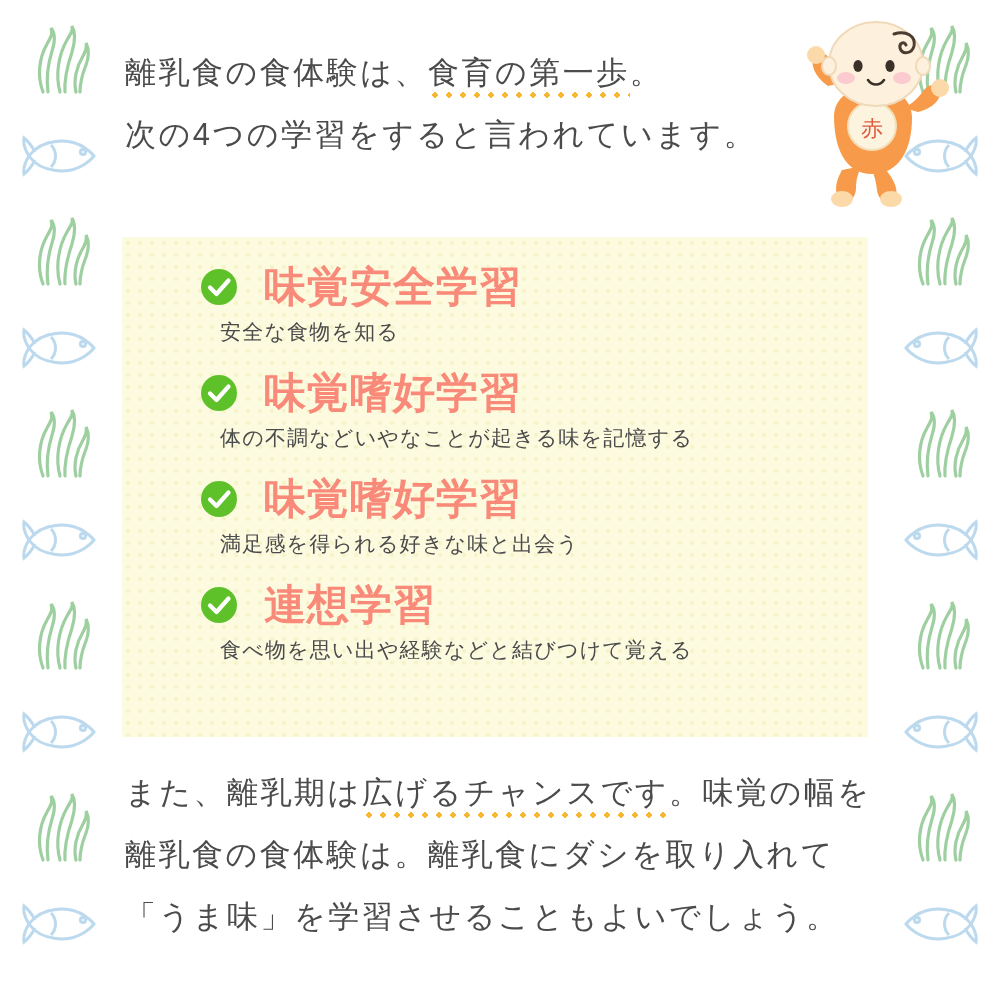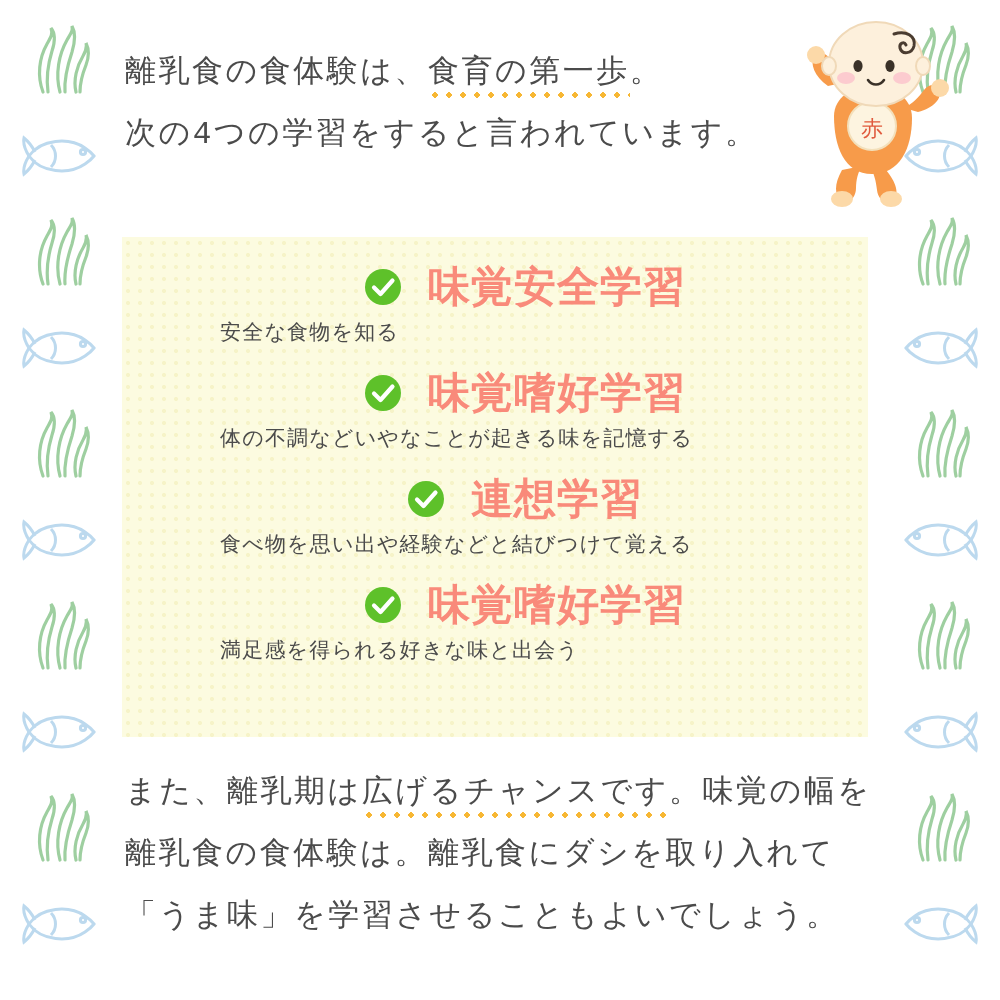--- a/index.html
+++ b/index.html
@@ -58,21 +58,21 @@
     left: 125px;
     top: 762px;
     width: 760px;
   }
   .para-line {
     font-size: 31px;
     line-height: 62px;
     color: #4b4b4b;
     letter-spacing: 2.5px;
     white-space: nowrap;
-    font-family: Liberation Mono, monospace;
+    font-family: Liberation Sans, sans-serif;
   }
   .dotline {
     background-image: radial-gradient(#f7b733 2.6px, rgba(0,0,0,0) 2.7px);
     background-size: 14px 14px;
     background-repeat: repeat-x;
     background-position: 0 bottom;
     padding-bottom: 12px;
   }
 
   
@@ -101,21 +101,20 @@
     top: 26px;
     width: 650px;
   }
   .item {
     margin-bottom: 22px;
   }
   .item-head {
     display: flex;
     align-items: center;
     gap: 26px;
-    justify-content: center;
   }
   .check {
     width: 38px;
     height: 38px;
     flex: 0 0 38px;
   }
   .item-title {
     font-size: 42px;
     line-height: 48px;
     color: #f98a7a;
@@ -415,36 +414,36 @@
       </div>
 
       <div class="item">
         <div class="item-head">
           <span class="check">
             <svg width="38" height="38" viewBox="0 0 38 38">
                 <circle cx="19" cy="19" r="18" fill="#5ec12a"></circle>
                 <path d="M10 19.5 L16.5 26 L28.5 12.5" fill="none" stroke="#ffffff" stroke-width="4.2" stroke-linecap="round" stroke-linejoin="round"></path>
               </svg>
           </span>
-          <span class="item-title">連想学習</span>
+          <span class="item-title">味覚嗜好学習</span>
         </div>
-        <div class="item-desc">食べ物を思い出や経験などと結びつけて覚える</div>
+        <div class="item-desc">満足感を得られる好きな味と出会う</div>
       </div>
 
       <div class="item">
         <div class="item-head">
           <span class="check">
             <svg width="38" height="38" viewBox="0 0 38 38">
                 <circle cx="19" cy="19" r="18" fill="#5ec12a"></circle>
                 <path d="M10 19.5 L16.5 26 L28.5 12.5" fill="none" stroke="#ffffff" stroke-width="4.2" stroke-linecap="round" stroke-linejoin="round"></path>
               </svg>
           </span>
-          <span class="item-title">味覚嗜好学習</span>
+          <span class="item-title">連想学習</span>
         </div>
-        <div class="item-desc">満足感を得られる好きな味と出会う</div>
+        <div class="item-desc">食べ物を思い出や経験などと結びつけて覚える</div>
       </div>
 
     </div>
   </div>
 
   <div class="outro">
     <div class="para-line"><span>また、離乳期は</span><span class="dotline">広げるチャンスです</span><span>。味覚の幅を</span></div>
     <div class="para-line">離乳食の食体験は。離乳食にダシを取り入れて</div>
     <div class="para-line">「うま味」を学習させることもよいでしょう。</div>
   </div>

